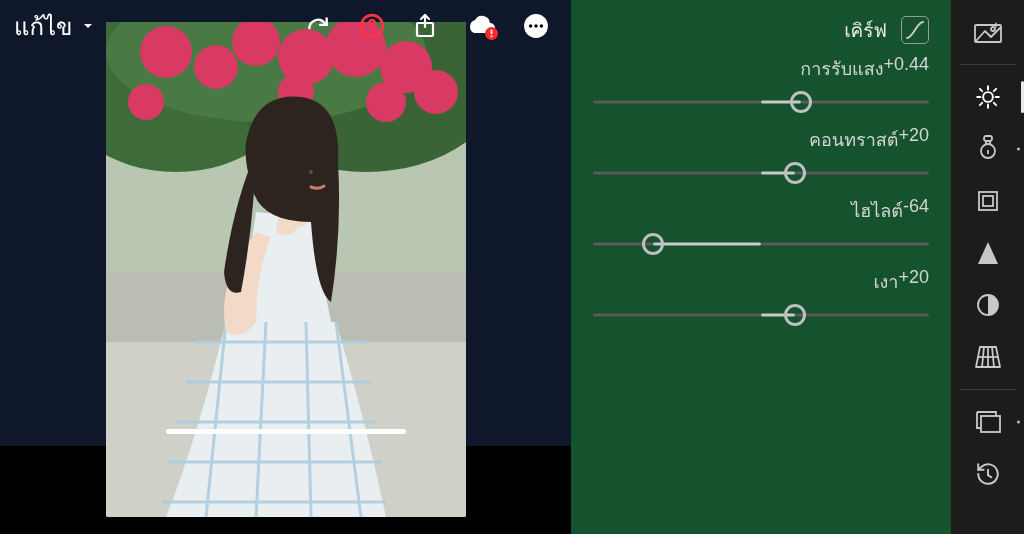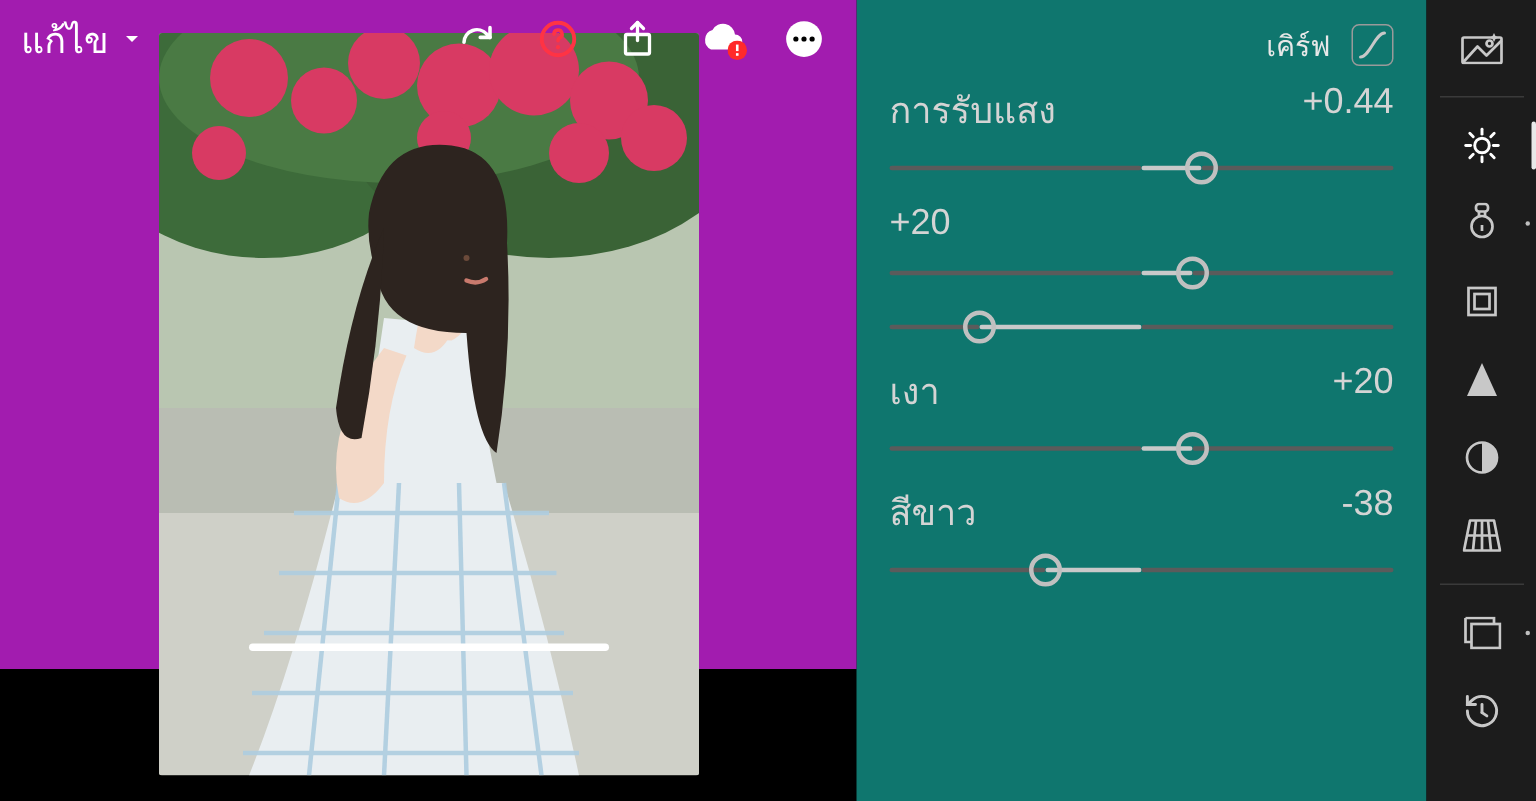--- a/index.html
+++ b/index.html
@@ -1,34 +1,34 @@
 <!DOCTYPE html>
 <html><head>
 <meta charset="utf-8">
 <style>
   * { box-sizing: border-box; margin: 0; padding: 0; }
   html, body { width: 1024px; height: 534px; overflow: hidden; background: #000; font-family: -apple-system, "Helvetica Neue", sans-serif; color: #e8e8e8; }
   .app { display: flex; width: 1024px; height: 534px; }
-  .canvas-pane { width: 571px; height: 446px; position: relative; background: #a21caf; }
+  .canvas-pane { width: 571px; height: 446px; position: relative; background: #0f172a; }
   .topbar { position: absolute; top: 0; left: 0; right: 0; height: 52px; display: flex; align-items: center; padding: 0 10px; }
   .mode-label { color: #fff; font-size: 24px; font-weight: 400; margin-left: 4px; }
   .mode-caret { margin-left: 10px; display:inline-flex; }
   .topbar-spacer { flex: 1; }
   .topbar-icons { display: flex; align-items: center; gap: 28px; margin-right: 12px; }
   .icon { display: inline-flex; align-items: center; justify-content: center; color: #fff; }
   .photo { position: absolute; left: 106px; top: 22px; width: 360px; height: 495px; border-radius: 2px; overflow: hidden; }
   .photo svg { width: 100%; height: 100%; display:block; }
   .home-indicator { position: absolute; bottom: 12px; left: 50%; transform: translateX(-50%); width: 240px; height: 5px; border-radius: 3px; background: #fff; }
-  .panel { width: 380px; height: 534px; background: #0f766e; padding: 12px 22px 10px 22px; display:flex; flex-direction:column; }
+  .panel { width: 380px; height: 534px; background: #14532d; padding: 12px 22px 10px 22px; display:flex; flex-direction:column; }
   .panel-header { display:flex; justify-content:flex-end; align-items:center; height:36px; gap:14px; }
   .curve-label { color:#e8e8e8; font-size:19px; }
   .curve-icon-box { width:28px; height:28px; border:1px solid #9a9a9a; border-radius:5px; display:flex; align-items:center; justify-content:center; }
   .sliders { margin-top: 6px; display:flex; flex-direction:column; gap:10px; }
   .slider-row { }
-  .slider-top { display:flex; justify-content:space-between; font-size:24px; color:#d4d4d4; margin-bottom:6px; }
+  .slider-top { display:flex; justify-content:flex-end; font-size:18px; color:#d4d4d4; margin-bottom:6px; }
   .slider-track { position:relative; height:26px; }
   .track-line { position:absolute; top:50%; transform:translateY(-50%); height:3px; border-radius:2px; }
   .track-left { left:0; background:#5b5b5b; }
   .track-right { background:#5b5b5b; right:0; }
   .track-mid { background:#c9c9c9; }
   .thumb { position:absolute; top:50%; transform:translate(-50%,-50%); width:22px; height:22px; border-radius:50%; border:3px solid #c0c0c0; background:transparent; }
   .tool-rail { width: 73px; height: 534px; background: #1c1c1c; display:flex; flex-direction:column; align-items:center; padding-top:6px; position:relative; }
   .rail-item { width:100%; height:52px; display:flex; align-items:center; justify-content:center; color:#c8c8c8; position:relative; }
   .rail-sep { width:56px; height:1px; background:#3a3a3a; margin:6px 0; }
   .rail-active::after { content:""; position:absolute; right:0; top:10px; bottom:10px; width:3px; background:#e8e8e8; border-radius:2px; }
@@ -165,59 +165,52 @@
           </div>
           <div class="slider-track">
             <div class="track-line track-left" style="width: 50%;"></div>
             <div class="track-line track-mid" style="left: 50%; width: 12%;"></div>
             <div class="track-line track-right" style="width: 38%;"></div>
             <div class="thumb" style="left: 62%;"></div>
           </div>
         </div>
         <div class="slider-row">
           <div class="slider-top">
+            <span>คอนทราสต์</span>
             <span>+20</span>
           </div>
           <div class="slider-track">
             <div class="track-line track-left" style="width: 50%;"></div>
             <div class="track-line track-mid" style="left: 50%; width: 10%;"></div>
             <div class="track-line track-right" style="width: 40%;"></div>
             <div class="thumb" style="left: 60%;"></div>
           </div>
         </div>
         <div class="slider-row">
+          <div class="slider-top">
+            <span>ไฮไลต์</span>
+            <span>-64</span>
+          </div>
           <div class="slider-track">
             <div class="track-line track-left" style="width: 18%;"></div>
             <div class="track-line track-mid" style="left: 18%; width: 32%;"></div>
             <div class="track-line track-right" style="width: 50%;"></div>
             <div class="thumb" style="left: 18%;"></div>
           </div>
         </div>
         <div class="slider-row">
           <div class="slider-top">
             <span>เงา</span>
             <span>+20</span>
           </div>
           <div class="slider-track">
             <div class="track-line track-left" style="width: 50%;"></div>
             <div class="track-line track-mid" style="left: 50%; width: 10%;"></div>
             <div class="track-line track-right" style="width: 40%;"></div>
             <div class="thumb" style="left: 60%;"></div>
-          </div>
-        </div>
-        <div class="slider-row">
-          <div class="slider-top">
-            <span>สีขาว</span>
-            <span>-38</span>
-          </div>
-          <div class="slider-track">
-            <div class="track-line track-left" style="width: 31%;"></div>
-            <div class="track-line track-mid" style="left: 31%; width: 19%;"></div>
-            <div class="track-line track-right" style="width: 50%;"></div>
-            <div class="thumb" style="left: 31%;"></div>
           </div>
         </div>
       </div>
   </div>
 
   <div class="tool-rail">
     <div class="rail-item">
       <svg width="28" height="22" viewBox="0 0 28 22" fill="none" stroke="#c8c8c8" stroke-width="1.8">
           <rect x="1" y="4" width="26" height="17" rx="1"></rect>
           <path d="M1 21 L11 10 L17 16 L27 6" stroke-linejoin="round"></path>

